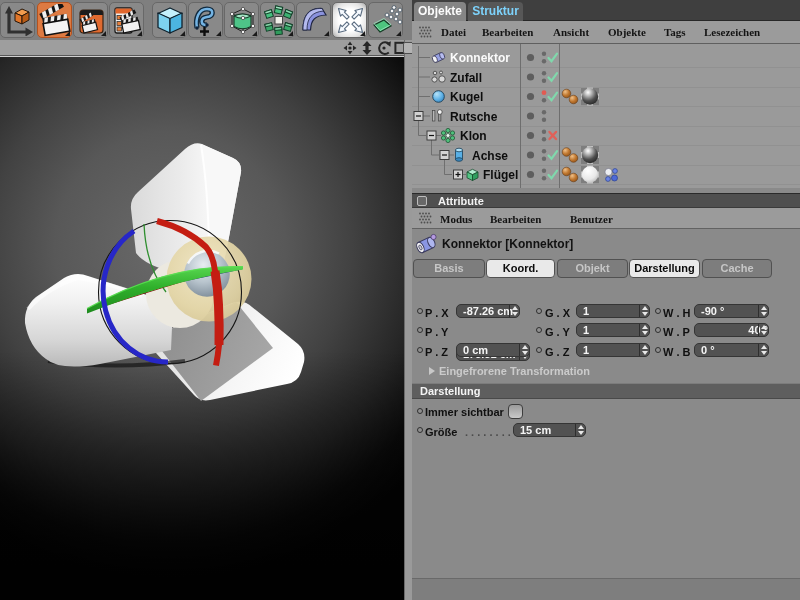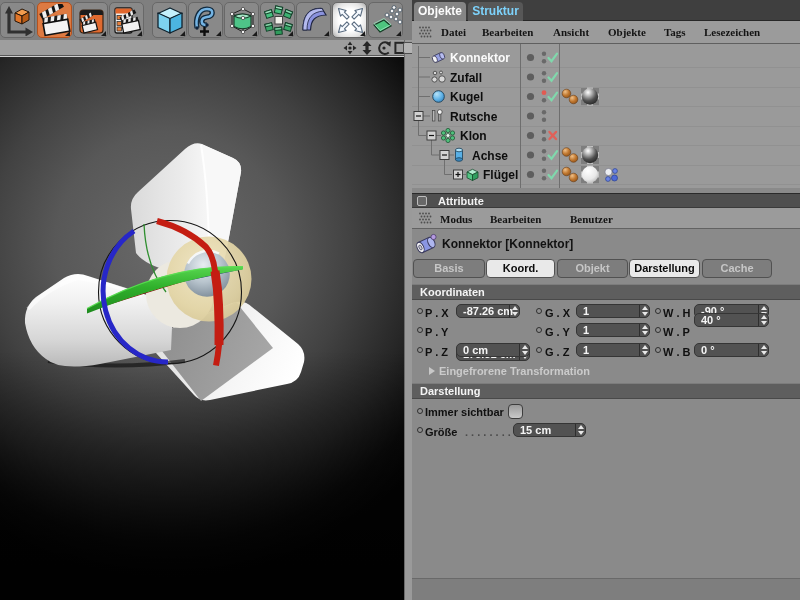--- a/index.html
+++ b/index.html
@@ -622,21 +622,20 @@
       </svg>
       <span>Konnektor [Konnektor]</span>
     </div>
 
     <div class="abtn off" style="left:1px;   width:72px;">Basis</div>
     <div class="abtn on" style="left:74px;  width:69px;">Koord.</div>
     <div class="abtn off" style="left:145px; width:71px;">Objekt</div>
     <div class="abtn on" style="left:217px; width:71px;">Darstellung</div>
     <div class="abtn off" style="left:290px; width:70px;">Cache</div>
 
-    <div class="sechdr" style="top:284px;">Koordinaten</div>
 
     <i class="pcirc" style="left:5px; top:308px;"></i>
     <span class="plbl" style="left:13px; top:307px;">P . X</span>
     <div class="fld" style="left:44px; top:304px; width:64px;">‑87.26 cm<span class="st">
           <i class="up"></i>
           <i class="dn"></i>
         </span></div>
     <i class="pcirc" style="left:124px; top:308px;"></i>
     <span class="plbl" style="left:133px; top:307px;">G . X</span>
     <div class="fld" style="left:164px; top:304px; width:74px;">1<span class="st">
@@ -657,21 +656,21 @@
           <i class="dn"></i>
         </span></div>
     <i class="pcirc" style="left:124px; top:327px;"></i>
     <span class="plbl" style="left:133px; top:326px;">G . Y</span>
     <div class="fld" style="left:164px; top:323px; width:74px;">1<span class="st">
           <i class="up"></i>
           <i class="dn"></i>
         </span></div>
     <i class="pcirc" style="left:243px; top:327px;"></i>
     <span class="plbl" style="left:251px; top:326px;">W . P</span>
-    <div class="fld" style="left:282px; top:313px; width:75px;">40 °<span class="st">
+    <div class="fld" style="left:282px; top:323px; width:75px;text-align:right;">40 °<span class="st">
           <i class="up"></i>
           <i class="dn"></i>
         </span></div>
 
     <i class="pcirc" style="left:5px; top:347px;"></i>
     <span class="plbl" style="left:13px; top:346px;">P . Z</span>
     <div class="fld" style="left:44px; top:343px; width:74px;">0 cm<span class="st">
           <i class="up"></i>
           <i class="dn"></i>
         </span></div>

